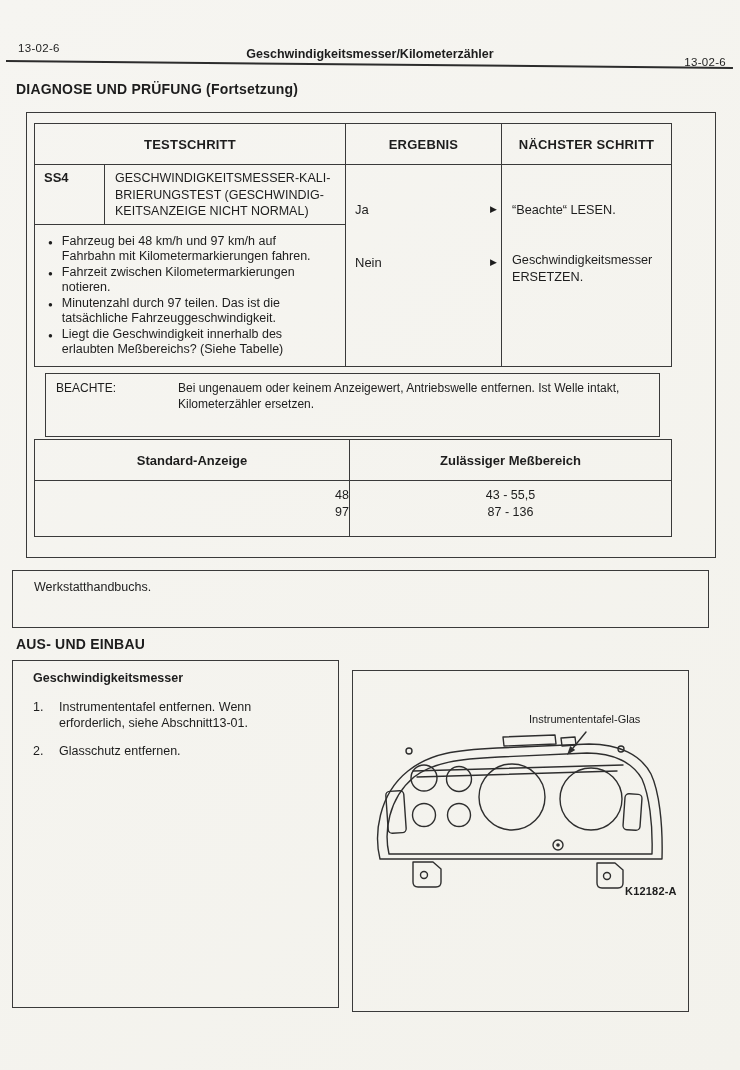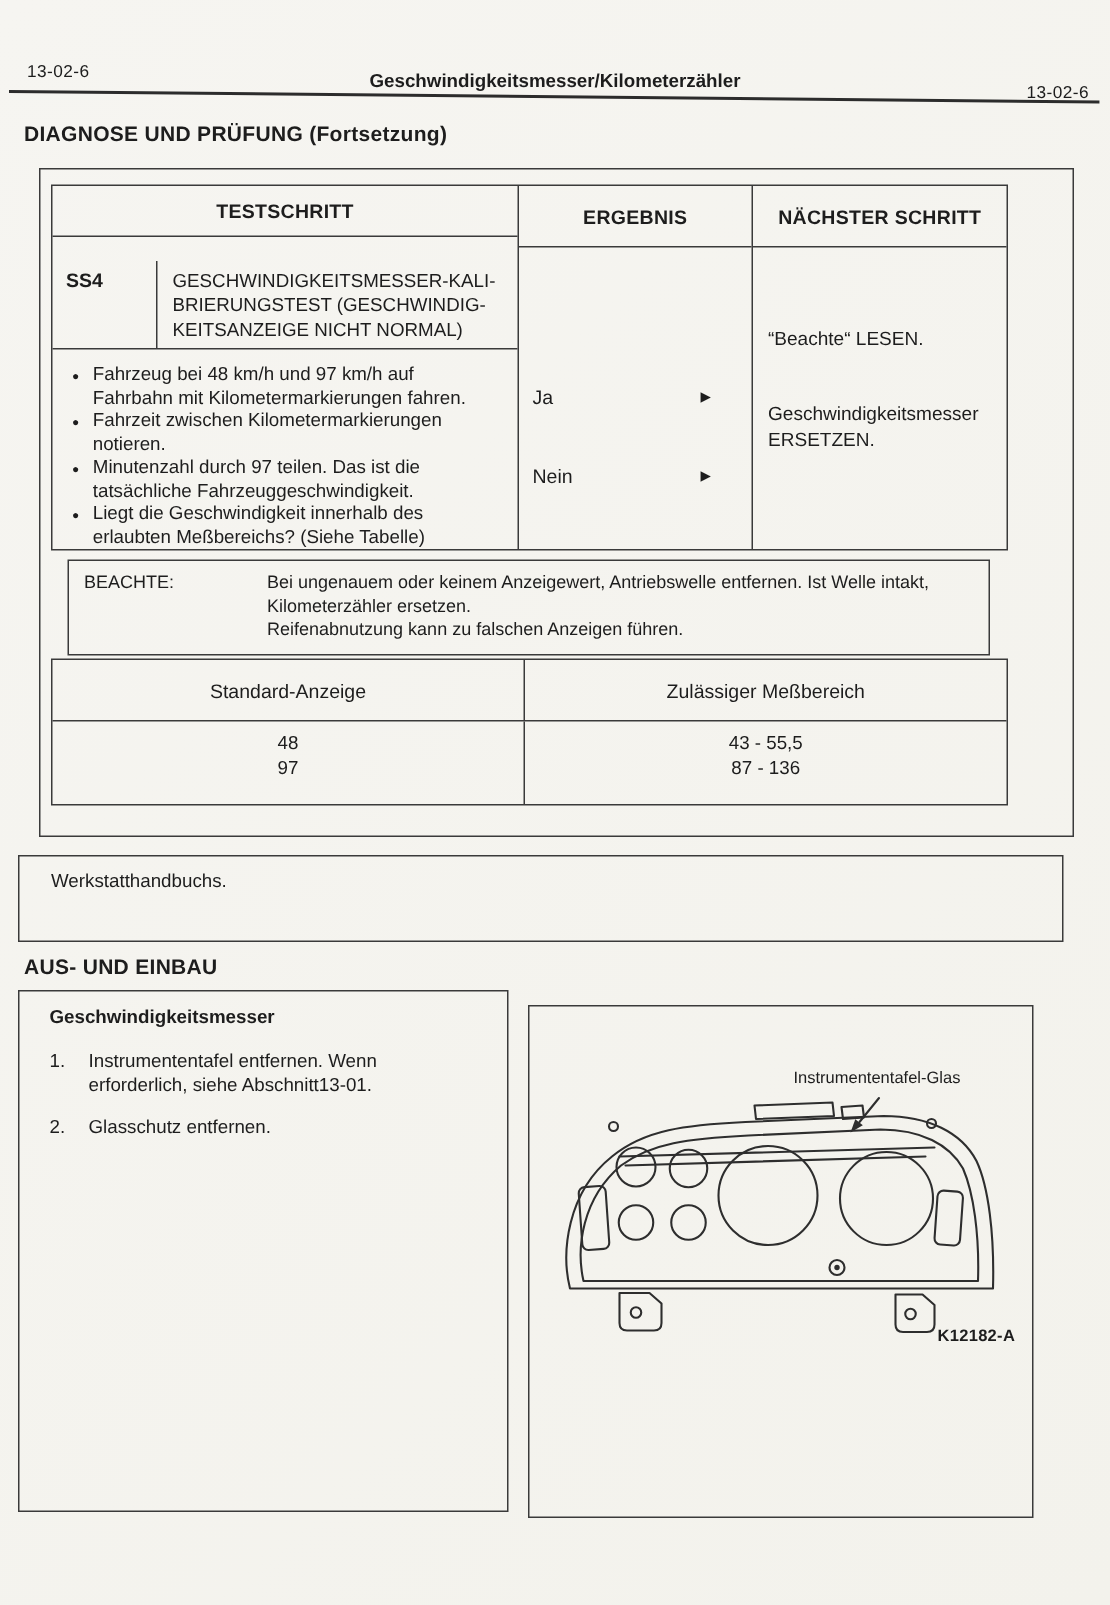--- a/index.html
+++ b/index.html
@@ -20,52 +20,52 @@
   .hdr-rule{position:absolute;left:6px;top:60px;width:727px;border-top:2.4px solid #2c2c2c;transform:rotate(.55deg);transform-origin:left center;}
 
   .h1{position:absolute;left:16px;top:81px;font-size:14px;font-weight:bold;letter-spacing:.2px;}
   .h2pos{top:636px;}
 
   
   .outer-box{position:absolute;left:26px;top:112px;width:688px;height:444px;border:1.8px solid #3a3a3a;}
 
   
   .test-table{position:absolute;left:7px;top:10px;width:636px;height:242px;border:1.9px solid #3a3a3a;display:flex;}
-  .tt-col{display:flex;flex-direction:column;gap:16px;}
+  .tt-col{display:flex;flex-direction:column;}
   .tt-col1{width:310px;border-right:1.7px solid #3a3a3a;}
   .tt-col2{width:155px;border-right:1.7px solid #3a3a3a;}
   .tt-col3{flex:1;}
   .tt-head{height:40px;border-bottom:1.9px solid #3a3a3a;display:flex;align-items:center;justify-content:center;font-weight:bold;font-size:13px;letter-spacing:.2px;}
   .tt-body{position:relative;flex:1;}
 
   .ss4-row{display:flex;border-bottom:1.6px solid #3a3a3a;min-height:56px;}
   .ss4{width:70px;border-right:1.6px solid #3a3a3a;padding:5px 0 0 9px;font-weight:bold;font-size:13px;box-sizing:border-box;}
   .step-title{padding:5px 0 4px 10px;font-size:12.5px;line-height:16.5px;}
 
   .bullets{padding:9px 0 0 13px;}
   .blt-row{display:flex;gap:9px;}
   .blt{font-size:8px;line-height:15.5px;padding-top:1px;}
   .blt-txt{width:266px;font-size:12.5px;line-height:15.5px;}
 
-  .res-row{position:absolute;left:9px;right:27px;display:flex;justify-content:space-between;font-size:13px;margin-top:39px;}
+  .res-row{position:absolute;left:9px;right:4px;display:flex;justify-content:space-between;font-size:13px;}
   .arr{font-size:9px;padding-top:2px;}
   .act{position:absolute;left:10px;font-size:12.7px;line-height:16.5px;}
 
   
   .beachte-box{position:absolute;left:18px;top:260px;width:613px;height:62px;border:1.6px solid #3a3a3a;display:flex;font-size:12px;gap:42px;}
   .beachte-label{width:80px;margin:7px 0 0 10px;}
   .beachte-text{margin-top:7px;line-height:15.5px;}
 
   
   .standard-table{position:absolute;left:7px;top:326px;width:636px;height:96px;border:1.9px solid #3a3a3a;display:flex;flex-direction:column;}
-  .st-head{display:flex;height:40px;border-bottom:1.7px solid #3a3a3a;font-weight:normal;font-size:13px;}
+  .st-head{display:flex;height:40px;border-bottom:1.7px solid #3a3a3a;font-weight:bold;font-size:13px;}
   .st-h1{width:314px;border-right:1.7px solid #3a3a3a;display:flex;align-items:center;justify-content:center;}
   .st-h2{flex:1;display:flex;align-items:center;justify-content:center;}
   .st-body{display:flex;flex:1;}
-  .st-c1{width:314px;border-right:1.7px solid #3a3a3a;text-align:center;padding-top:6px;font-size:12.5px;line-height:17px;}
+  .st-c1{width:314px;border-right:1.7px solid #3a3a3a;text-align:right;padding-top:6px;font-size:12.5px;line-height:17px;}
   .st-c2{flex:1;text-align:center;padding-top:6px;font-size:12.5px;line-height:17px;}
 
   
   .note-box{position:absolute;left:12px;top:570px;width:697px;height:58px;border:1.9px solid #3a3a3a;box-sizing:border-box;padding:9px 0 0 21px;font-size:12.5px;line-height:15.5px;}
 
   
   .left-box{position:absolute;left:12px;top:660px;width:327px;height:348px;border:1.9px solid #3a3a3a;box-sizing:border-box;}
   .sub{margin:10px 0 15px 20px;font-weight:bold;font-size:12.5px;}
   .step{display:flex;margin:0 0 13px 20px;}
   .num{width:26px;font-size:12.5px;}
@@ -151,21 +151,20 @@
           </div>
         </div>
       </div>
     </div>
 
     <div class="beachte-box">
       <div class="beachte-label">BEACHTE:</div>
       <div class="beachte-text">
         <div>Bei ungenauem oder keinem Anzeigewert, Antriebswelle entfernen. Ist Welle intakt,</div>
         <div>Kilometerzähler ersetzen.</div>
-        <div>Reifenabnutzung kann zu falschen Anzeigen führen.</div>
       </div>
     </div>
 
     <div class="standard-table">
       <div class="st-head">
         <div class="st-h1">Standard-Anzeige</div>
         <div class="st-h2">Zulässiger Meßbereich</div>
       </div>
       <div class="st-body">
         <div class="st-c1">

